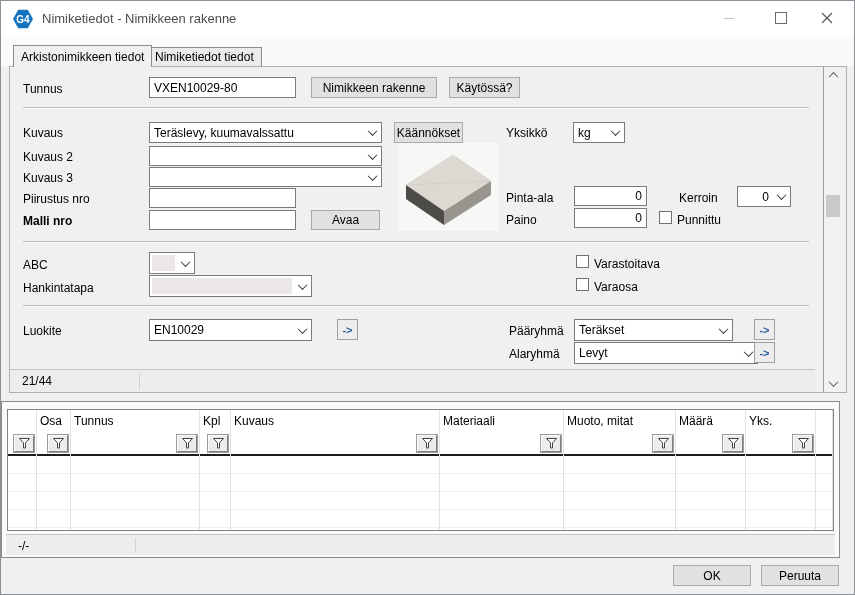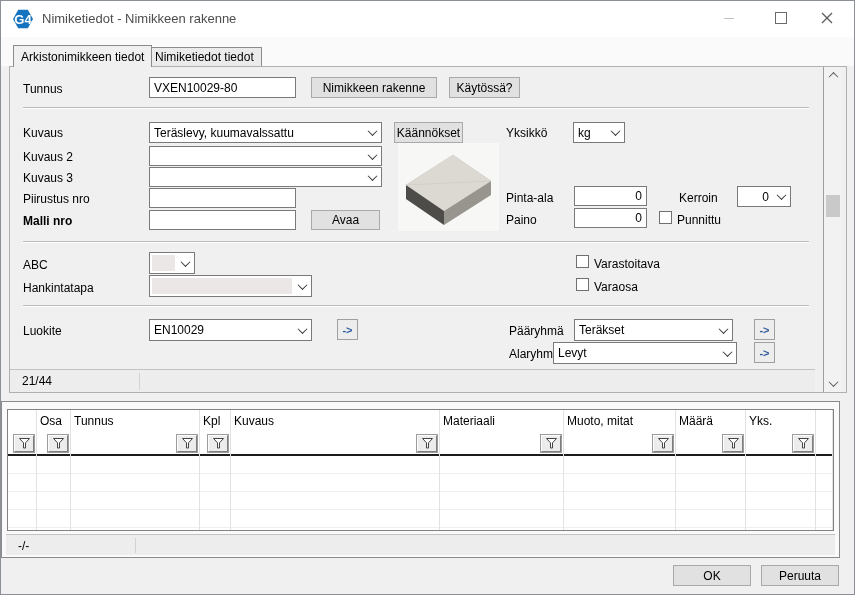--- a/index.html
+++ b/index.html
@@ -4,21 +4,21 @@
 <style>
   html,body{margin:0;padding:0;background:#d8d8d8;}
   #window{position:relative;width:855px;height:595px;background:#f0f0f0;
     border:1px solid #8b9097;box-sizing:border-box;overflow:hidden;
     font-family:"Liberation Sans",sans-serif;font-size:12px;color:#000;}
   
   #titlebar{position:absolute;left:0;top:0;width:853px;height:36px;background:#ffffff;}
   #tabstrip-bg{position:absolute;left:0;top:36px;width:853px;height:29px;background:#fafafa;}
   #app-icon{position:absolute;left:12px;top:8px;width:20px;height:20px;background:#1574bf;
     clip-path:polygon(26% 4%,74% 4%,100% 50%,74% 96%,26% 96%,0% 50%);
-    color:#fff;font-size:13px;font-weight:bold;display:flex;align-items:center;justify-content:center;}
+    color:#fff;font-size:10px;font-weight:bold;display:flex;align-items:center;justify-content:center;}
   #title-text{position:absolute;left:41px;top:0;height:36px;line-height:36px;font-size:13px;color:#4d4d4d;white-space:nowrap;}
   .winbtn{position:absolute;top:1px;width:46px;height:32px;display:flex;align-items:center;justify-content:center;background:transparent;border:none;padding:0;cursor:default;}
   #btn-min{left:705px;} #btn-max{left:757px;} #btn-close{left:803px;}
   .dash{width:10px;height:1px;background:#c3c3c3;display:block;}
   .maxsq{width:10px;height:10px;border:1px solid #6a6a6a;display:block;box-sizing:content-box;background:#fff;}
   
   .tab{position:absolute;box-sizing:border-box;border:1px solid #8c8c8c;border-bottom:none;
     display:flex;align-items:center;justify-content:center;white-space:nowrap;padding:0 7px;}
   #tab-1{left:12px;top:44px;height:22px;background:#f0f0f0;z-index:3;}
   #tab-2{left:146px;top:46px;height:19px;background:#ebebeb;z-index:1;}
@@ -240,21 +240,21 @@
   <div class="lbl" style="left:508px;top:323px;">Pääryhmä</div>
   <div class="combo" style="left:573px;top:318px;width:159px;height:22px;">
     <span class="cval">Teräkset</span>
     <span class="carr">
         <span class="chev"></span>
       </span>
   </div>
   <button class="btn arrowbtn" style="left:753px;top:318px;width:21px;height:21px;">-&gt;</button>
 
   <div class="lbl" style="left:508px;top:346px;">Alaryhmä</div>
-  <div class="combo" style="left:552px;top:341px;width:184px;height:22px;text-align:center;">
+  <div class="combo" style="left:573px;top:341px;width:184px;height:22px;text-align:center;">
     <span class="cval">Levyt</span>
     <span class="carr">
         <span class="chev"></span>
       </span>
   </div>
   <button class="btn arrowbtn" style="left:753px;top:341px;width:21px;height:21px;">-&gt;</button>
 
   <div class="statusstrip" id="form-status">
     <span class="stext">21/44</span>
     <span class="sdiv"></span>

